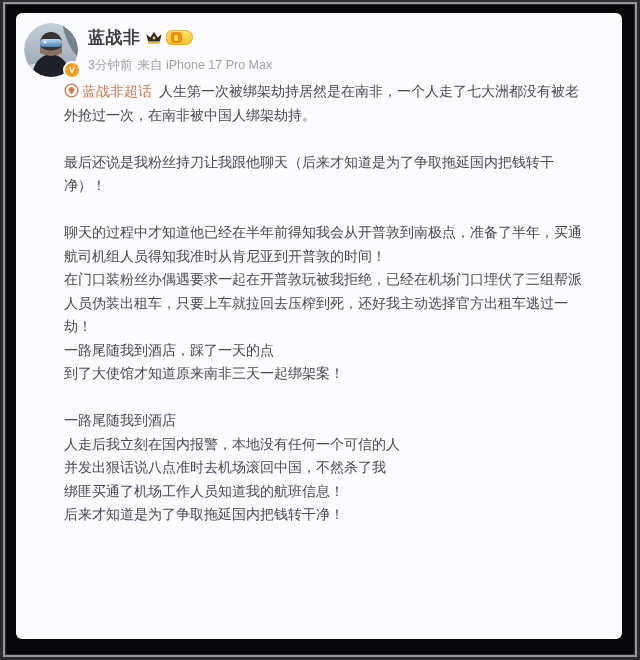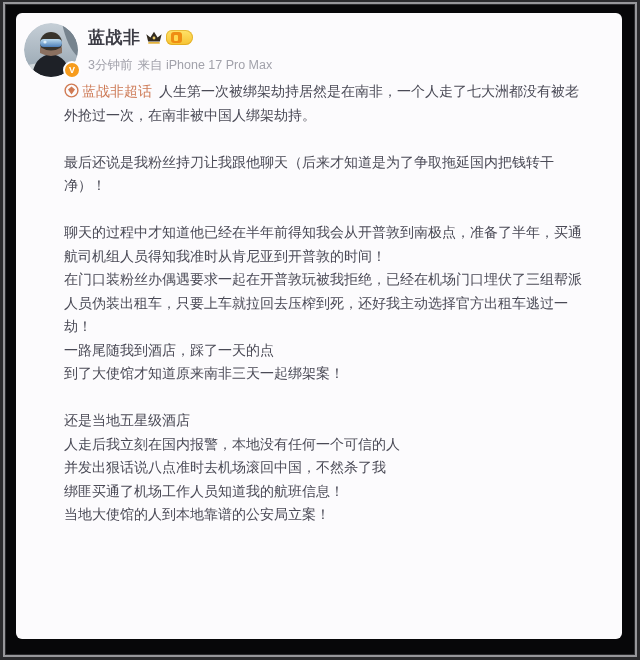--- a/index.html
+++ b/index.html
@@ -120,26 +120,26 @@
         <div class="para">聊天的过程中才知道他已经在半年前得知我会从开普敦到南极点，准备了半年，买通航司机组人员得知我准时从肯尼亚到开普敦的时间！</div>
 
         <div class="para">在门口装粉丝办偶遇要求一起在开普敦玩被我拒绝，已经在机场门口埋伏了三组帮派人员伪装出租车，只要上车就拉回去压榨到死，还好我主动选择官方出租车逃过一劫！</div>
 
         <div class="para">一路尾随我到酒店，踩了一天的点</div>
 
         <div class="para">到了大使馆才知道原来南非三天一起绑架案！</div>
 
         <div class="para blank"></div>
 
-        <div class="para">还是当地五星级酒店</div>
+        <div class="para">一路尾随我到酒店</div>
 
         <div class="para">人走后我立刻在国内报警，本地没有任何一个可信的人</div>
 
         <div class="para">并发出狠话说八点准时去机场滚回中国，不然杀了我</div>
 
         <div class="para">绑匪买通了机场工作人员知道我的航班信息！</div>
 
 
-        <div class="para">当地大使馆的人到本地靠谱的公安局立案！</div>
+        <div class="para">后来才知道是为了争取拖延国内把钱转干净！</div>
       </div>
   </div>
 
 </div>
 
 </body></html>

